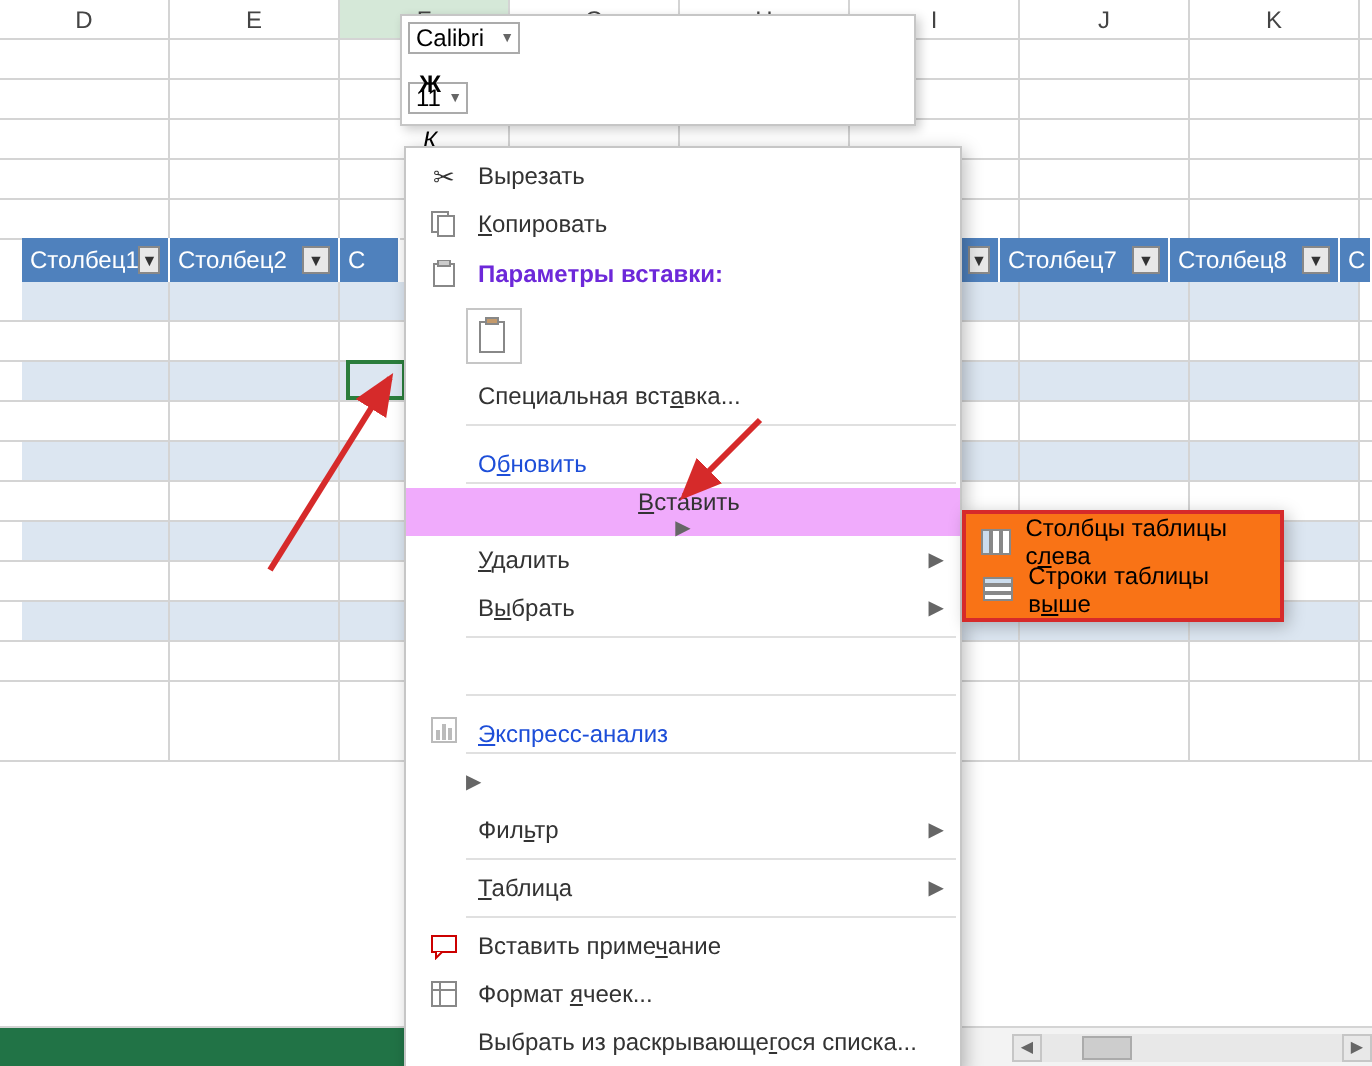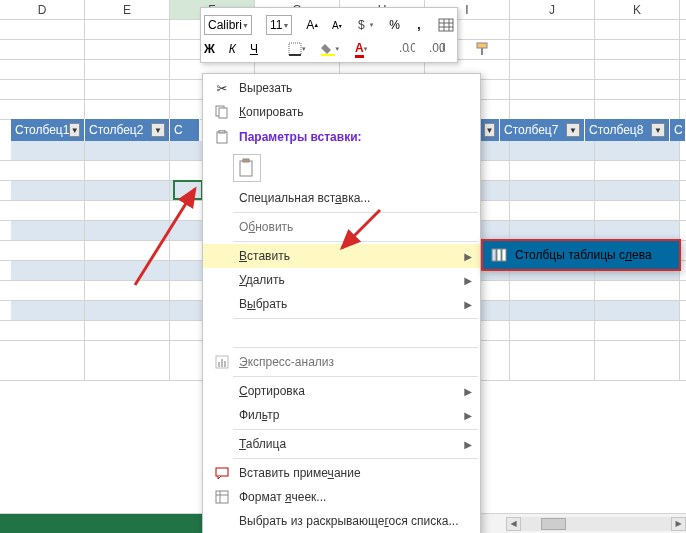--- a/index.html
+++ b/index.html
@@ -17,44 +17,44 @@
   .cell { width: 85px; border-right: 1px solid #d4d4d4; height: 100%; }
   
   .table-header-row { display: flex; height: 22px; }
   .th-cell { width: 85px; background: #4f81bd; color: #fff; padding: 2px 4px; border-right: 1px solid #fff; display: flex; align-items: center; justify-content: space-between; font-size: 11px; }
   .th-filter { width: 14px; height: 14px; background: #e8e8e8; border: 1px solid #888; display: inline-flex; align-items: center; justify-content: center; font-size: 8px; color: #333; }
   
   .selected-cell-border { position: absolute; border: 2px solid #2a7d3c; pointer-events: none; }
   
   
   .mini-toolbar { position: absolute; top: 7px; left: 200px; width: 258px; background: #fff; border: 1px solid #c6c6c6; box-shadow: 2px 2px 5px rgba(0,0,0,0.2); padding: 3px; z-index: 5; }
-  .tb-row { display: flex; align-items: flex-end; gap: 14px; height: 24px; }
+  .tb-row { display: flex; align-items: flex-start; gap: 14px; height: 24px; flex-direction: column; }
   .tb-font { width: 56px; height: 20px; border: 1px solid #ababab; font-size: 11px; padding-left: 3px; display: flex; align-items: center; justify-content: space-between; }
   .tb-size { width: 30px; height: 20px; border: 1px solid #ababab; font-size: 11px; padding-left: 3px; display: flex; align-items: center; justify-content: space-between; }
   .tb-btn { width: 22px; height: 20px; display: flex; align-items: center; justify-content: center; cursor: pointer; }
   .tb-caron { font-size: 7px; color: #666; margin-right: 2px; }
   .tb-sep { width: 1px; height: 18px; background: #e0e0e0; margin: 0 1px; }
   
   
   .context-menu { position: absolute; top: 73px; left: 202px; width: 279px; background: #fff; border: 1px solid #c6c6c6; box-shadow: 2px 2px 8px rgba(0,0,0,0.25); z-index: 6; padding: 2px 0; }
   .cm-item { display: flex; align-items: center; height: 24px; padding: 0 8px; cursor: pointer; color: #333; }
-  .cm-item.disabled { color: #737373; cursor: default; }
-  .cm-item.highlighted { background: #fef9c3; }
+  .cm-item.disabled { color: #1d4ed8; cursor: default; align-items: flex-end; }
+  .cm-item.highlighted { background: #f0abfc; flex-direction: column; }
   .cm-item.header { font-weight: bold; color: #6d28d9; height: 26px; }
   .cm-icon { width: 22px; height: 18px; display: flex; align-items: center; justify-content: center; font-size: 13px; }
   .cm-label { flex: 1; padding-left: 6px; }
   .cm-arrow { font-size: 10px; color: #666; }
   .cm-sep { height: 1px; background: #e0e0e0; margin: 2px 2px 2px 30px; }
   .paste-opts { display: flex; padding: 4px 0 4px 30px; }
   .paste-opt { width: 28px; height: 28px; border: 1px solid #c6c6c6; margin-right: 4px; display: flex; align-items: center; justify-content: center; font-size: 14px; cursor: pointer; }
   
   .underline-letter { text-decoration: underline; }
   
   
-  .submenu { position: absolute; top: 239px; left: 481px; width: 200px; background: #0369a1; border: 2px solid #d62a2a; box-shadow: 2px 2px 8px rgba(0,0,0,0.25); z-index: 7; padding: 2px 0; }
+  .submenu { position: absolute; top: 255px; left: 481px; width: 161px; background: #f97316; border: 2px solid #d62a2a; box-shadow: 2px 2px 8px rgba(0,0,0,0.25); z-index: 7; padding: 2px 0; }
   .sub-item { display: flex; align-items: center; height: 24px; padding: 0 6px; cursor: pointer; }
   .sub-icon { width: 20px; height: 18px; display: flex; align-items: center; justify-content: center; }
   .sub-label { padding-left: 6px; font-size: 12px; }
   
   
   .red-arrow { position: absolute; z-index: 10; pointer-events: none; }
   
   
   .hscroll { position: absolute; bottom: 0; left: 0; right: 0; height: 20px; background: #f3f3f3; border-top: 1px solid #d4d4d4; display: flex; align-items: center; }
   .scroll-track { flex: 1; margin: 0 15px 0 480px; height: 14px; background: #e8e8e8; position: relative; }
@@ -424,21 +424,20 @@
           <rect x="3" y="7" width="2" height="5" fill="#bbb"></rect>
           <rect x="6" y="4" width="2" height="8" fill="#bbb"></rect>
           <rect x="9" y="6" width="2" height="6" fill="#bbb"></rect>
         </svg>
     </span>
     <span class="cm-label"><span class="underline-letter">Э</span>кспресс-анализ</span>
   </div>
   <div class="cm-sep"></div>
   <div class="cm-item">
     <span class="cm-icon"></span>
-    <span class="cm-label"><span class="underline-letter">С</span>ортировка</span>
     <span class="cm-arrow">▶</span>
   </div>
   <div class="cm-item">
     <span class="cm-icon"></span>
     <span class="cm-label">Фил<span class="underline-letter">ь</span>тр</span>
     <span class="cm-arrow">▶</span>
   </div>
   <div class="cm-sep"></div>
   <div class="cm-item">
     <span class="cm-icon"></span>
@@ -475,20 +474,30 @@
 <div class="submenu">
   <div class="sub-item">
     <span class="sub-icon">
       <svg width="16" height="14">
           <rect x="1" y="1" width="4" height="12" fill="#cde" stroke="#888"></rect>
           <rect x="6" y="1" width="4" height="12" fill="#fff" stroke="#888"></rect>
           <rect x="11" y="1" width="4" height="12" fill="#fff" stroke="#888"></rect>
         </svg>
     </span>
     <span class="sub-label">Столбцы таблицы с<span class="underline-letter">л</span>ева</span>
+  </div>
+  <div class="sub-item">
+    <span class="sub-icon">
+      <svg width="16" height="14">
+          <rect x="1" y="1" width="14" height="3" fill="#cde" stroke="#888"></rect>
+          <rect x="1" y="5" width="14" height="3" fill="#fff" stroke="#888"></rect>
+          <rect x="1" y="9" width="14" height="3" fill="#fff" stroke="#888"></rect>
+        </svg>
+    </span>
+    <span class="sub-label">Строки таблицы в<span class="underline-letter">ы</span>ше</span>
   </div>
 </div>
 
 <svg class="red-arrow" style="top:175px;left:125px;" width="90" height="120">
   <defs>
       <marker id="ah1" markerWidth="8" markerHeight="8" refX="6" refY="3" orient="auto">
         <path d="M0,0 L7,3 L0,6 Z" fill="#d62a2a"></path>
       </marker>
     </defs>
   <line x1="10" y1="110" x2="70" y2="14" stroke="#d62a2a" stroke-width="3" marker-end="url(#ah1)"></line>

